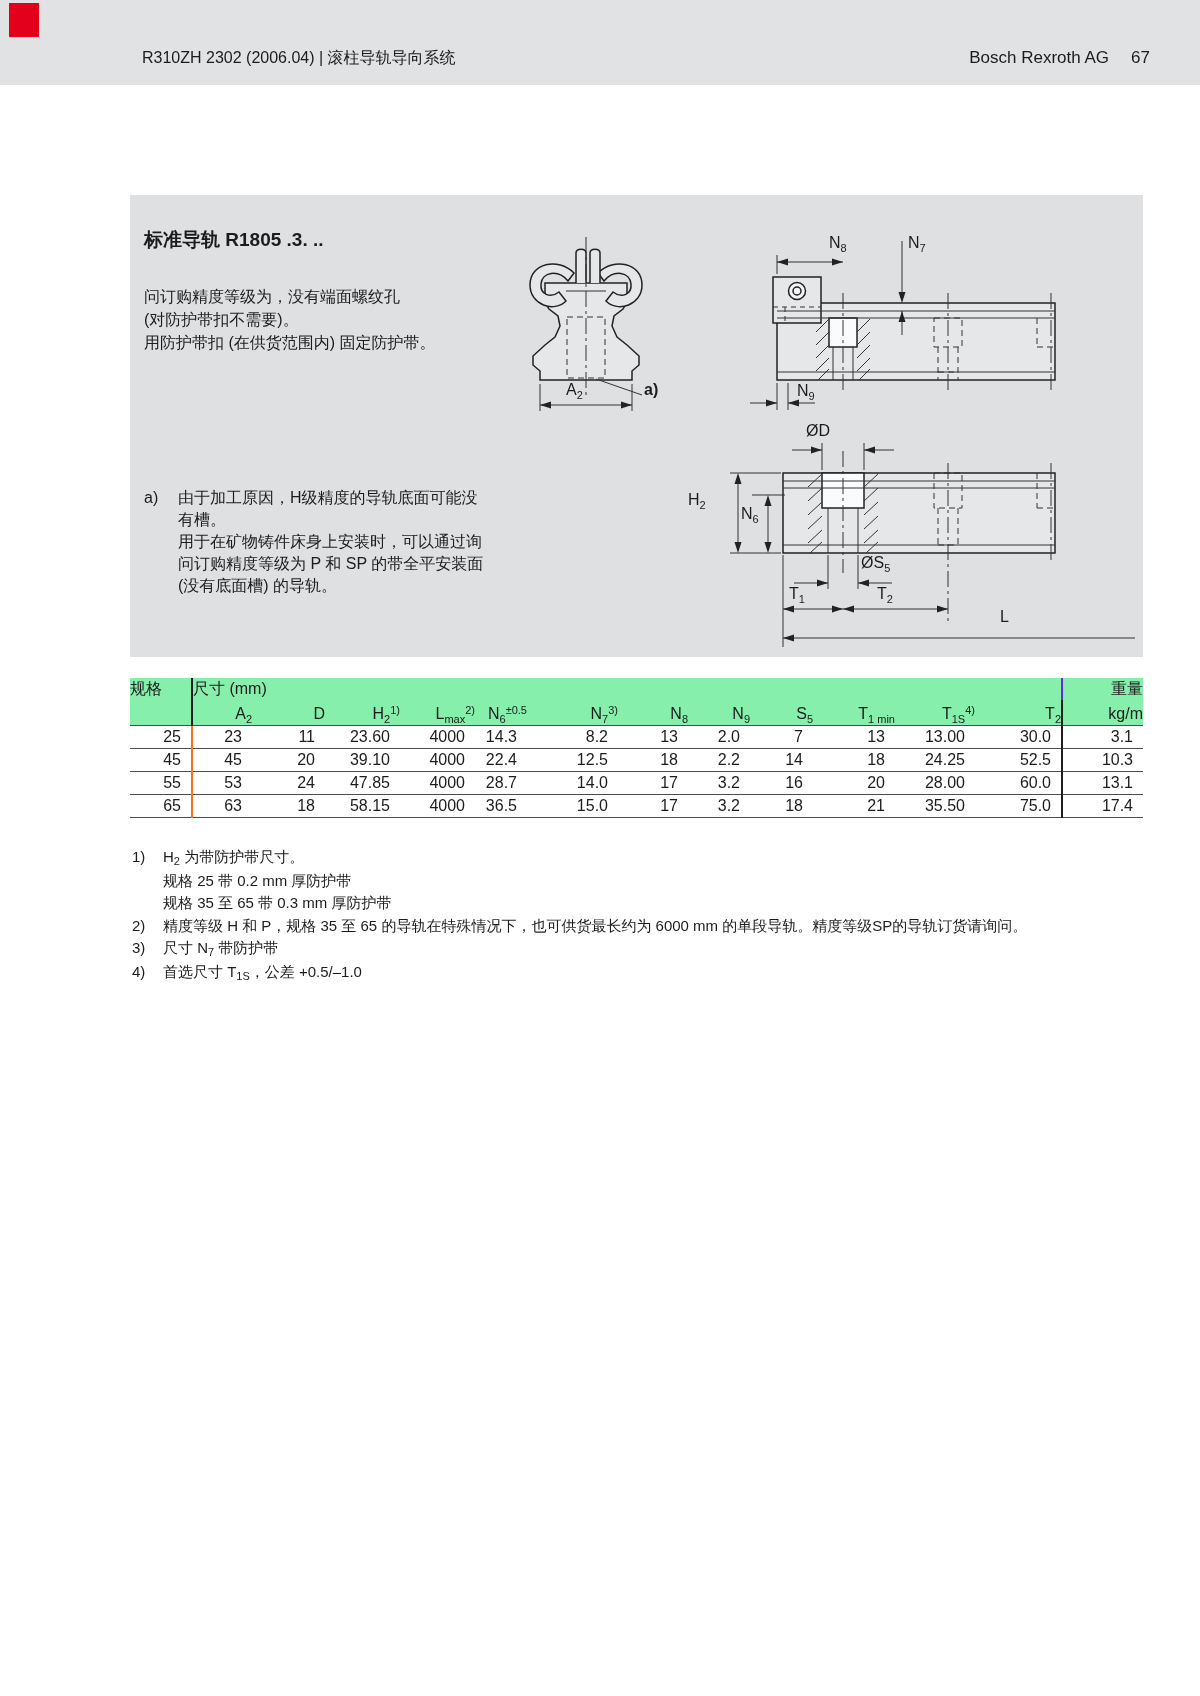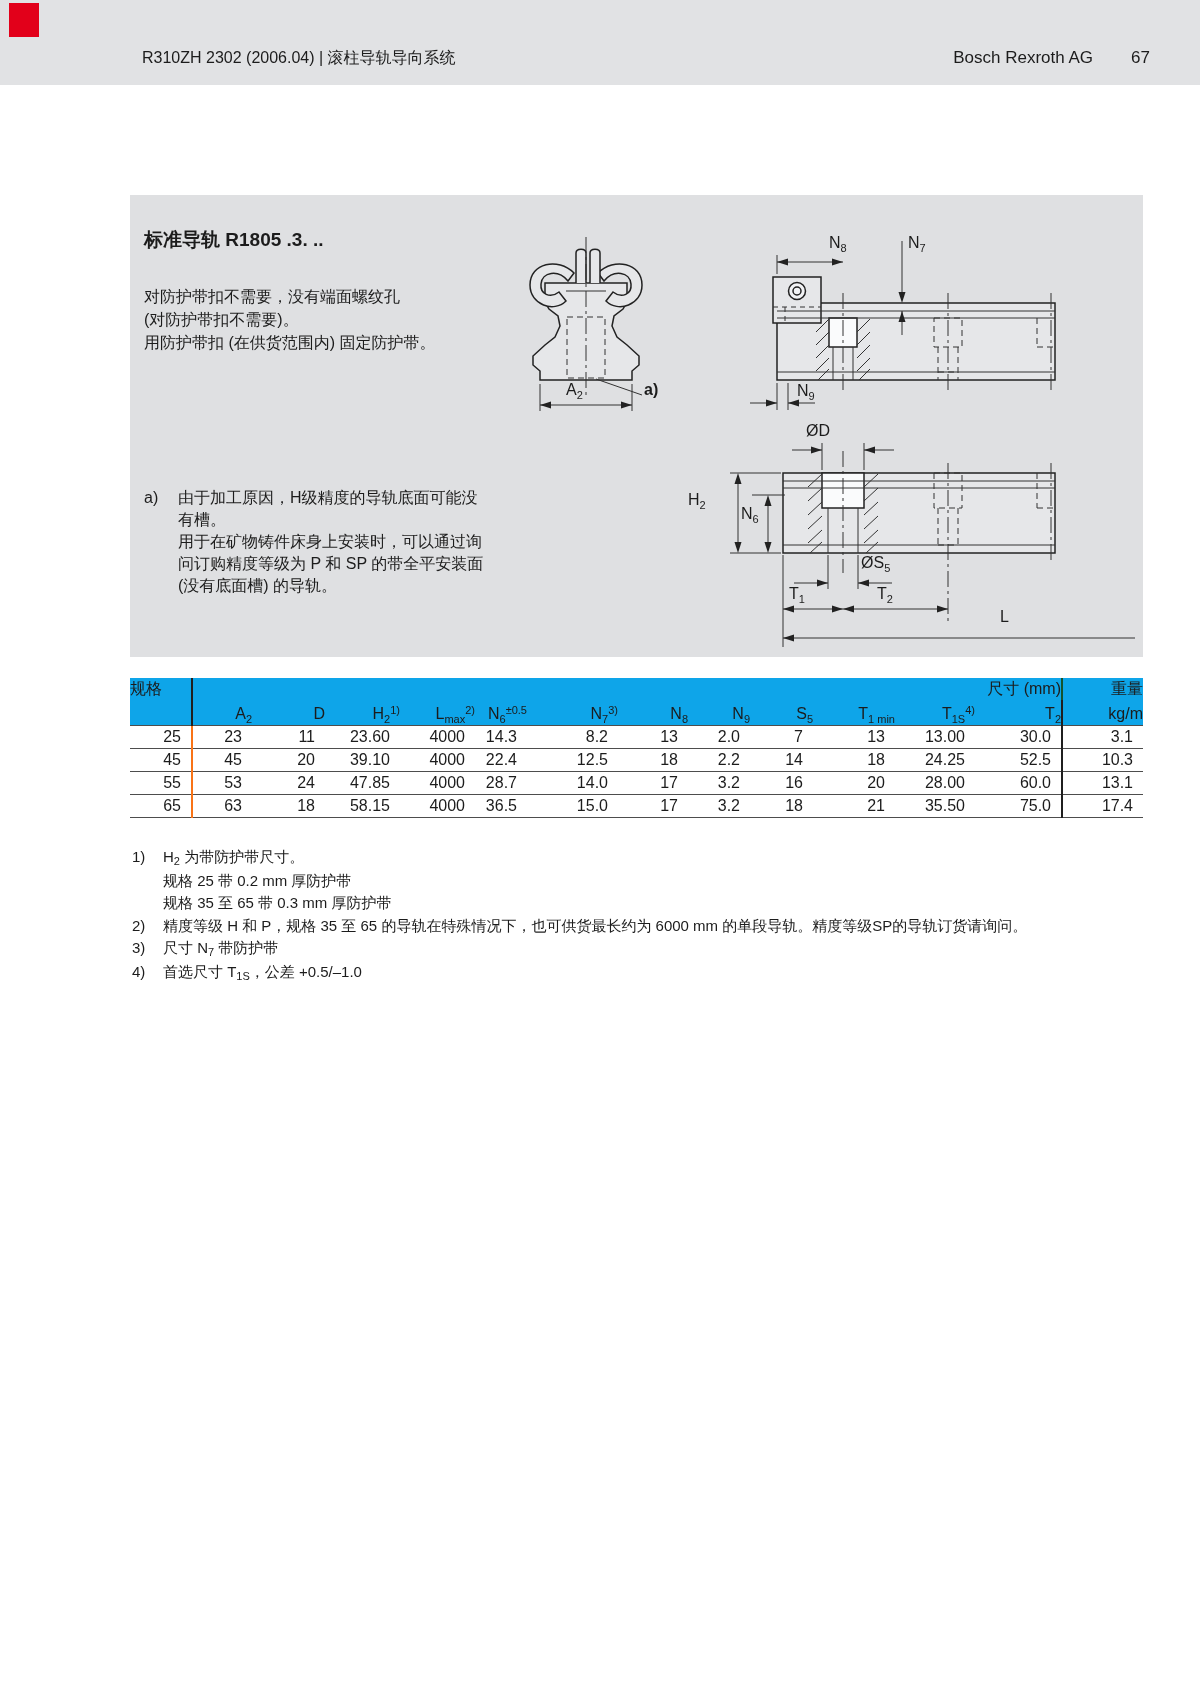--- a/index.html
+++ b/index.html
@@ -4,43 +4,43 @@
 <style>
   html,body{margin:0;padding:0;}
   body{
     width:1200px;height:1696px;position:relative;background:#ffffff;
     font-family:"Liberation Sans","DejaVu Sans",sans-serif;color:#1c1c1c;
     -webkit-font-smoothing:antialiased;
   }
   .pageheader{position:absolute;left:0;top:0;width:1200px;height:85px;background:#e1e2e4;}
   .corner-mark{position:absolute;left:9px;top:3px;width:30px;height:34px;background:#e2001a;}
   .header-left{position:absolute;left:142px;top:48px;font-size:16px;white-space:nowrap;}
-  .header-right{position:absolute;top:48px;right:50px;display:flex;gap:38px;font-size:17px;white-space:nowrap;}
+  .header-right{position:absolute;top:48px;right:50px;display:flex;gap:22px;font-size:17px;white-space:nowrap;}
 
   .panel{position:absolute;left:130px;top:195px;width:1013px;height:462px;background:#dfe0e2;}
   .panel-title{position:absolute;left:14px;top:32px;font-size:19px;font-weight:bold;white-space:nowrap;}
   .intro{position:absolute;left:14px;top:90px;font-size:16px;line-height:23px;white-space:nowrap;}
   .note{position:absolute;left:14px;top:292px;font-size:16px;line-height:22px;}
   .note-marker{position:absolute;left:0;top:0;}
   .note-lines{margin-left:34px;white-space:nowrap;}
 
   .dim{position:absolute;font-size:16px;white-space:nowrap;}
   .dim .sub{font-size:11px;position:relative;top:4px;}
   .dim.bold{font-weight:bold;}
   svg.drawing{position:absolute;left:0;top:0;}
 
   table.dims{
     position:absolute;left:130px;top:678px;width:1013px;
     border-collapse:collapse;table-layout:fixed;font-size:16px;
   }
-  table.dims th{font-weight:normal;background:#0ea5e9;white-space:nowrap;padding:0;}
+  table.dims th{font-weight:normal;background:#86efac;white-space:nowrap;padding:0;}
   tr.h1 th{height:22px;vertical-align:middle;}
   tr.h2 th{height:23px;vertical-align:bottom;padding-bottom:2px;}
   th.c-size-h{ text-align:left;padding-left:10px;border-right:2px solid #1f1f1f;}
-  th.c-dims-h{ text-align:right;padding-left:10px;border-right:2px solid #14532d;}
+  th.c-dims-h{ text-align:left;padding-left:10px;border-right:2px solid #6d28d9;}
   th.c-wt-h{ text-align:right;padding-right:6px;}
   th.c-size2{border-right:2px solid #1f1f1f;}
   th.c-col{text-align:right;padding-right:10px;}
   th.c-wt2{text-align:right;padding-right:6px;}
   table.dims td{
     height:22px;line-height:22px;text-align:right;padding:0 10px 0 0;
     border-top:1px solid #4d4d4d;white-space:nowrap;
   }
   table.dims tbody tr:last-child td{border-bottom:1px solid #4d4d4d;}
   td.c-size{text-align:left;padding-left:10px;border-right:2px solid #f97316;}
@@ -213,21 +213,21 @@
         <path d="M713 414 l-11 -3.5 v7 z"></path>
       <path d="M713 414 l11 -3.5 v7 z"></path>
         <path d="M818 414 l-11 -3.5 v7 z"></path>
       <path d="M653 443 l11 -3.5 v7 z"></path>
     </g>
   </svg>
 
   <div class="panel-title">标准导轨 R1805 .3. ..</div>
 
   <div class="intro">
-    <div>对防护带扣不需要，没有端面螺纹孔</div>
+    <div>问订购精度等级为，没有端面螺纹孔</div>
     <div>(对防护带扣不需要)。</div>
     <div>用防护带扣 (在供货范围内) 固定防护带。</div>
   </div>
 
   <div class="note">
     <span class="note-marker">a)</span>
     <div class="note-lines">
       <div>由于加工原因，H级精度的导轨底面可能没</div>
       <div>有槽。</div>
       <div>用于在矿物铸件床身上安装时，可以通过询</div>

